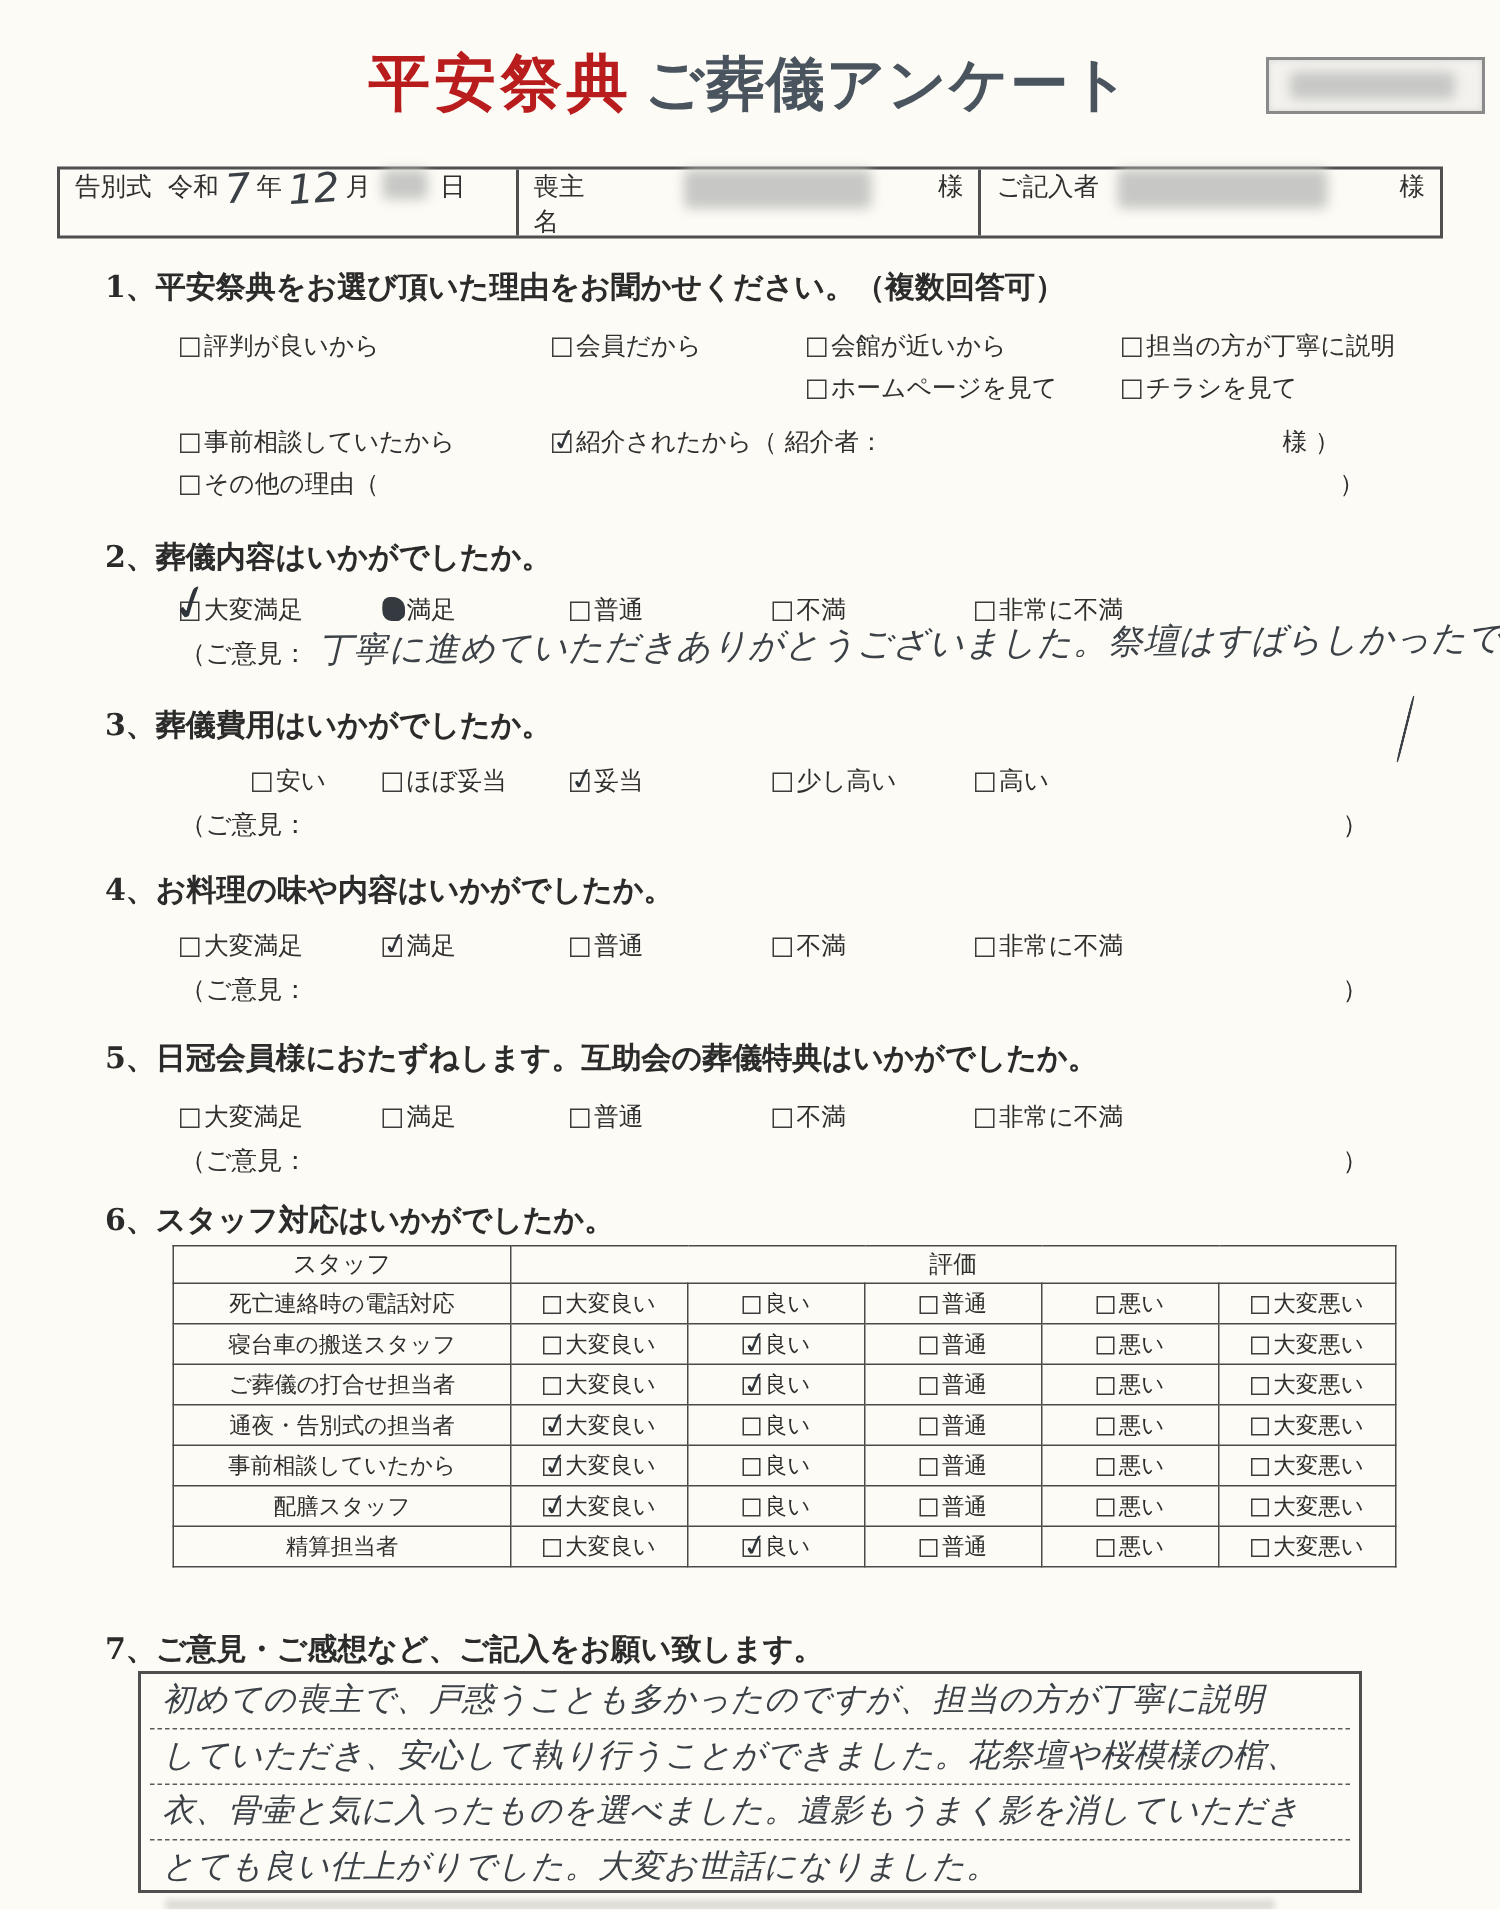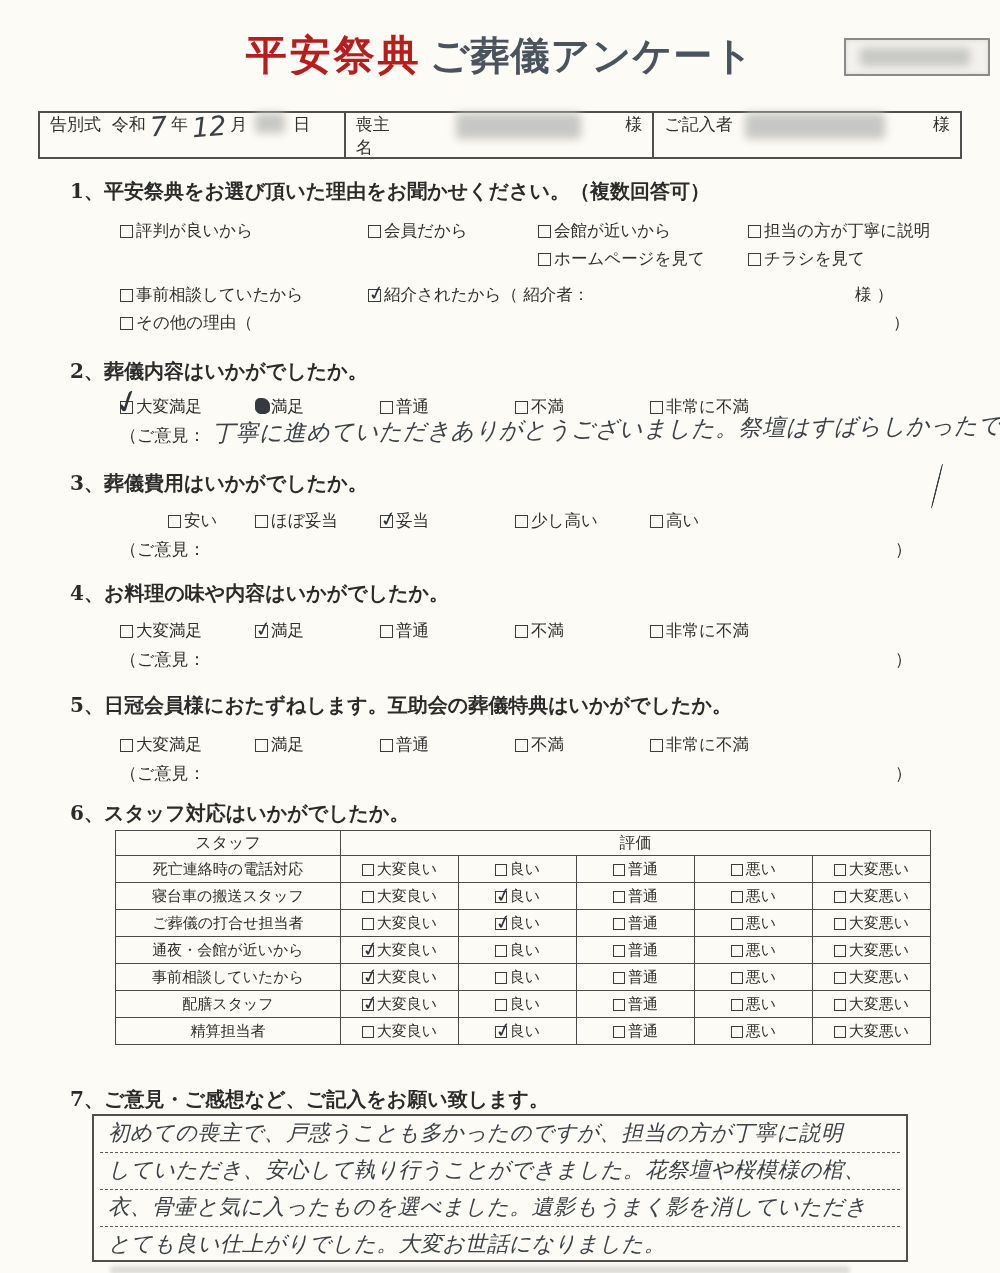--- a/index.html
+++ b/index.html
@@ -187,21 +187,21 @@
       </tr>
       <tr>
         <td>ご葬儀の打合せ担当者</td>
         <td><span class="cb" data-state="unchecked"></span><span>大変良い</span></td>
         <td><span class="cb" data-state="checked"><span class="mark">✓</span></span><span>良い</span></td>
         <td><span class="cb" data-state="unchecked"></span><span>普通</span></td>
         <td><span class="cb" data-state="unchecked"></span><span>悪い</span></td>
         <td><span class="cb" data-state="unchecked"></span><span>大変悪い</span></td>
       </tr>
       <tr>
-        <td>通夜・会館が近いから</td>
+        <td>通夜・告別式の担当者</td>
         <td><span class="cb" data-state="checked"><span class="mark">✓</span></span><span>大変良い</span></td>
         <td><span class="cb" data-state="unchecked"></span><span>良い</span></td>
         <td><span class="cb" data-state="unchecked"></span><span>普通</span></td>
         <td><span class="cb" data-state="unchecked"></span><span>悪い</span></td>
         <td><span class="cb" data-state="unchecked"></span><span>大変悪い</span></td>
       </tr>
       <tr>
         <td>事前相談していたから</td>
         <td><span class="cb" data-state="checked"><span class="mark">✓</span></span><span>大変良い</span></td>
         <td><span class="cb" data-state="unchecked"></span><span>良い</span></td>

